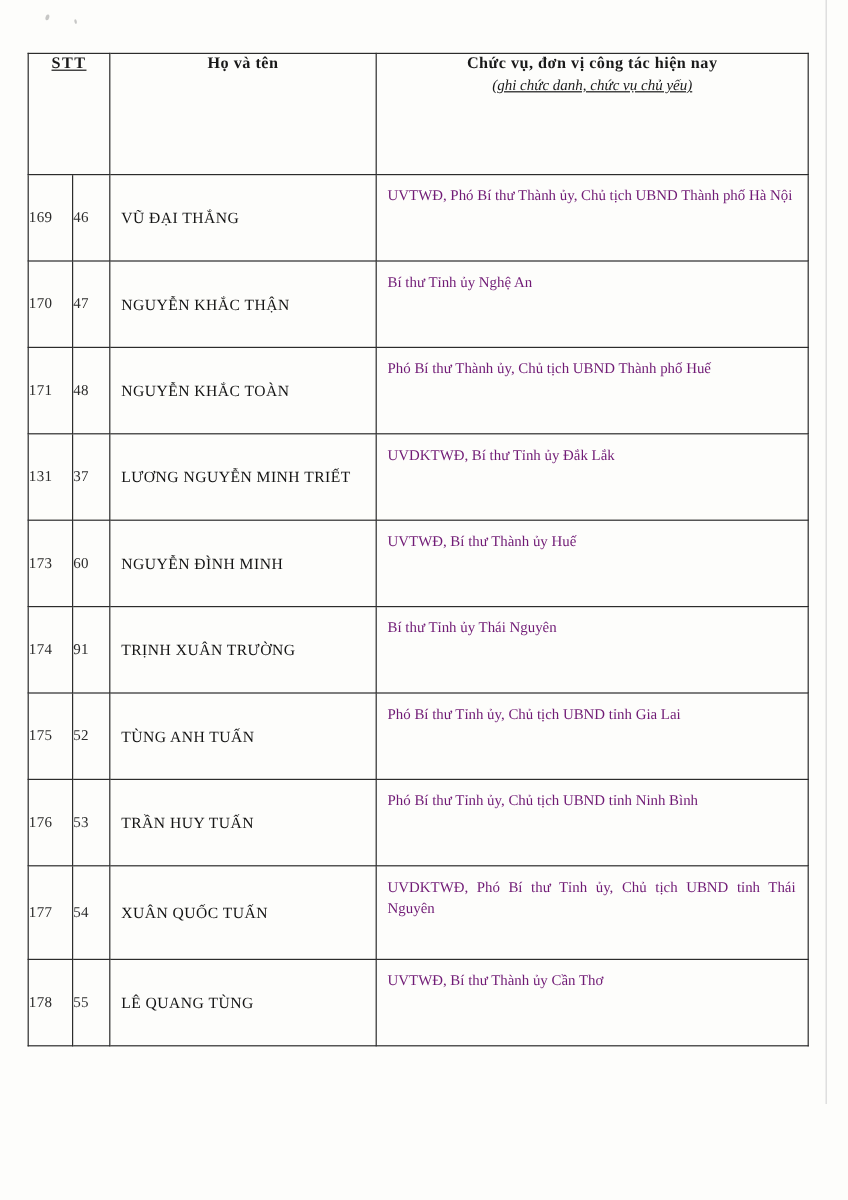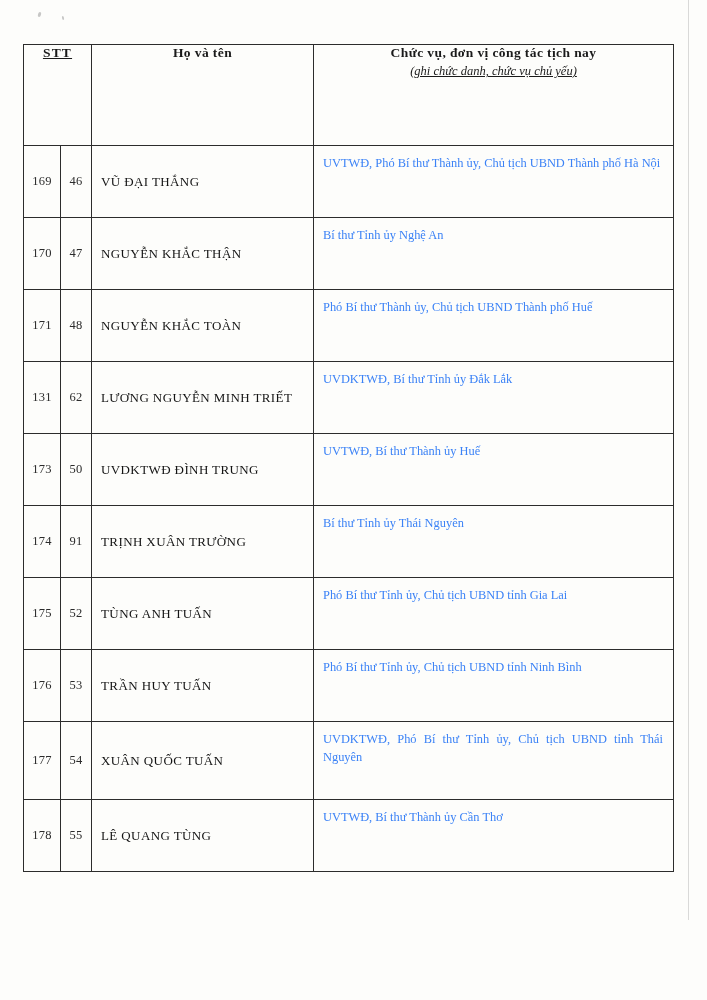--- a/index.html
+++ b/index.html
@@ -80,39 +80,39 @@
     text-decoration: underline;
   }
   .hdr-stt {
     font-size: 13.5px;
     letter-spacing: 1.2px;
     text-decoration: underline;
   }
 
   tbody tr { height: 72px; }
   tbody td.num {
-    text-align: center;
+    text-align: left;
     vertical-align: middle;
     font-size: 12.5px;
     color: #2b2b2b;
     letter-spacing: .3px;
   }
   tbody td.name {
     vertical-align: middle;
     font-size: 13px;
     letter-spacing: .4px;
     padding: 0 6px 0 9px;
     color: #141414;
   }
   tbody td.pos {
     vertical-align: top;
     font-size: 12.4px;
     line-height: 1.45;
     padding: 9px 10px 0 9px;
-    color: #3b82f6;
+    color: #701a75;
     text-align: justify;
     text-justify: inter-word;
   }
   tbody tr.tall { height: 78px; }
 </style>
 </head>
 <body>
 
 <div class="page">
 
@@ -127,21 +127,21 @@
       <col class="col-name">
       <col class="col-pos">
     </colgroup>
     <thead>
       <tr>
         <th colspan="2">
           <span class="hdr-stt">STT</span>
         </th>
         <th>Họ và tên</th>
         <th>
-          <span>Chức vụ, đơn vị công tác tịch nay</span>
+          <span>Chức vụ, đơn vị công tác hiện nay</span>
           <span class="sub">(ghi chức danh, chức vụ chủ yếu)</span>
         </th>
       </tr>
     </thead>
     <tbody>
 
       <tr>
         <td class="num">169</td>
         <td class="num">46</td>
         <td class="name">VŨ ĐẠI THẮNG</td>
@@ -157,29 +157,29 @@
 
       <tr>
         <td class="num">171</td>
         <td class="num">48</td>
         <td class="name">NGUYỄN KHẮC TOÀN</td>
         <td class="pos">Phó Bí thư Thành ủy, Chủ tịch UBND Thành phố Huế</td>
       </tr>
 
       <tr>
         <td class="num">131</td>
-        <td class="num">62</td>
+        <td class="num">37</td>
         <td class="name">LƯƠNG NGUYỄN MINH TRIẾT</td>
         <td class="pos">UVDKTWĐ, Bí thư Tỉnh ủy Đắk Lắk</td>
       </tr>
 
       <tr>
         <td class="num">173</td>
-        <td class="num">50</td>
-        <td class="name">UVDKTWĐ ĐÌNH TRUNG</td>
+        <td class="num">60</td>
+        <td class="name">NGUYỄN ĐÌNH MINH</td>
         <td class="pos">UVTWĐ, Bí thư Thành ủy Huế</td>
       </tr>
 
       <tr>
         <td class="num">174</td>
         <td class="num">91</td>
         <td class="name">TRỊNH XUÂN TRƯỜNG</td>
         <td class="pos">Bí thư Tỉnh ủy Thái Nguyên</td>
       </tr>
 

